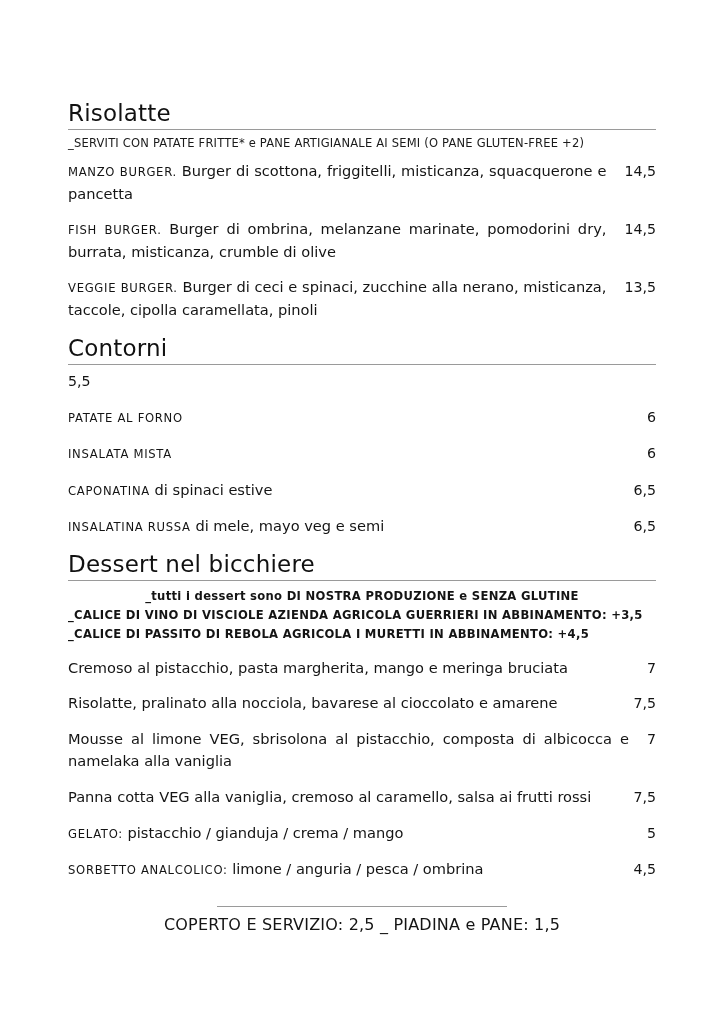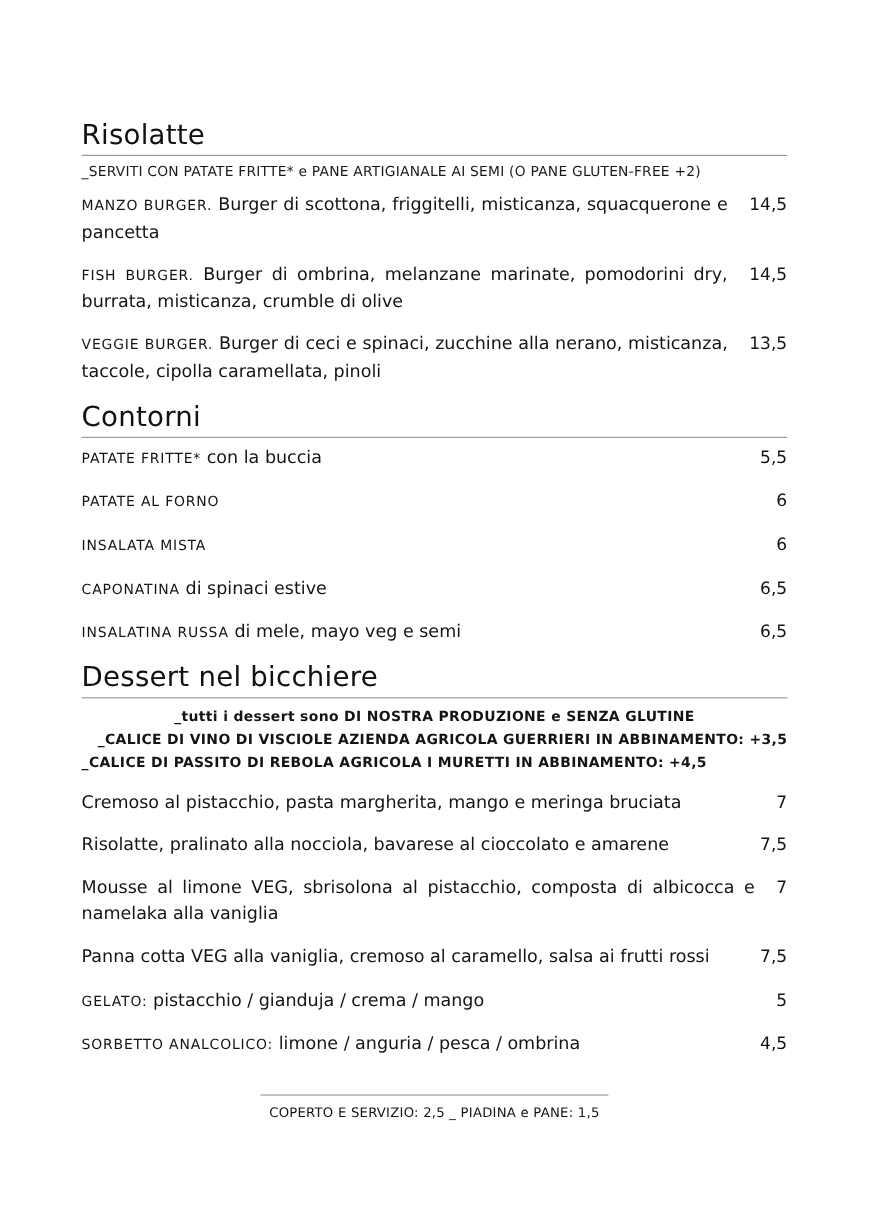--- a/index.html
+++ b/index.html
@@ -84,38 +84,38 @@
   }
 
   .notes {
     font-size: 11.6px;
     letter-spacing: 0.3px;
     line-height: 1.65;
     margin: 3px 0 12px 0;
     font-weight: bold;
   }
   .notes .n1 { text-align: center; display: block; }
-  .notes .n2 { text-align: right; display: block; }
+  .notes .n2 { text-align: left; display: block; }
   .notes .n3 { display: block; }
 
   .footer {
     position: absolute;
     left: 0;
     right: 0;
     bottom: 72px;
     text-align: center;
   }
   .footer .hr {
     width: 290px;
     margin: 0 auto 8px auto;
     border-top: 1px solid #9a9a9a;
     height: 0;
   }
   .footer .coperto {
-    font-size: 11px;
+    font-size: 16px;
     letter-spacing: 0.2px;
     margin-bottom: 18px;
   }
   .footer .asporto {
     font-size: 13.6px;
     letter-spacing: 0.2px;
   }
 </style>
 </head>
 <body>
@@ -144,21 +144,20 @@
       <span class="name">VEGGIE BURGER.</span>
       <span class="desc">Burger di ceci e spinaci, zucchine alla nerano, misticanza, taccole, cipolla caramellata, pinoli</span>
     </div>
   </div>
 
   <div class="section">
     <h2 class="section-title">Contorni</h2>
     <div class="rule"></div>
 
     <div class="row">
-      <span class="left"><span class="nm">PATATE FRITTE*</span> <span>con la buccia</span></span>
       <span class="right">5,5</span>
     </div>
     <div class="row">
       <span class="left"><span class="nm">PATATE AL FORNO</span> <span></span></span>
       <span class="right">6</span>
     </div>
     <div class="row">
       <span class="left"><span class="nm">INSALATA MISTA</span> <span></span></span>
       <span class="right">6</span>
     </div>

